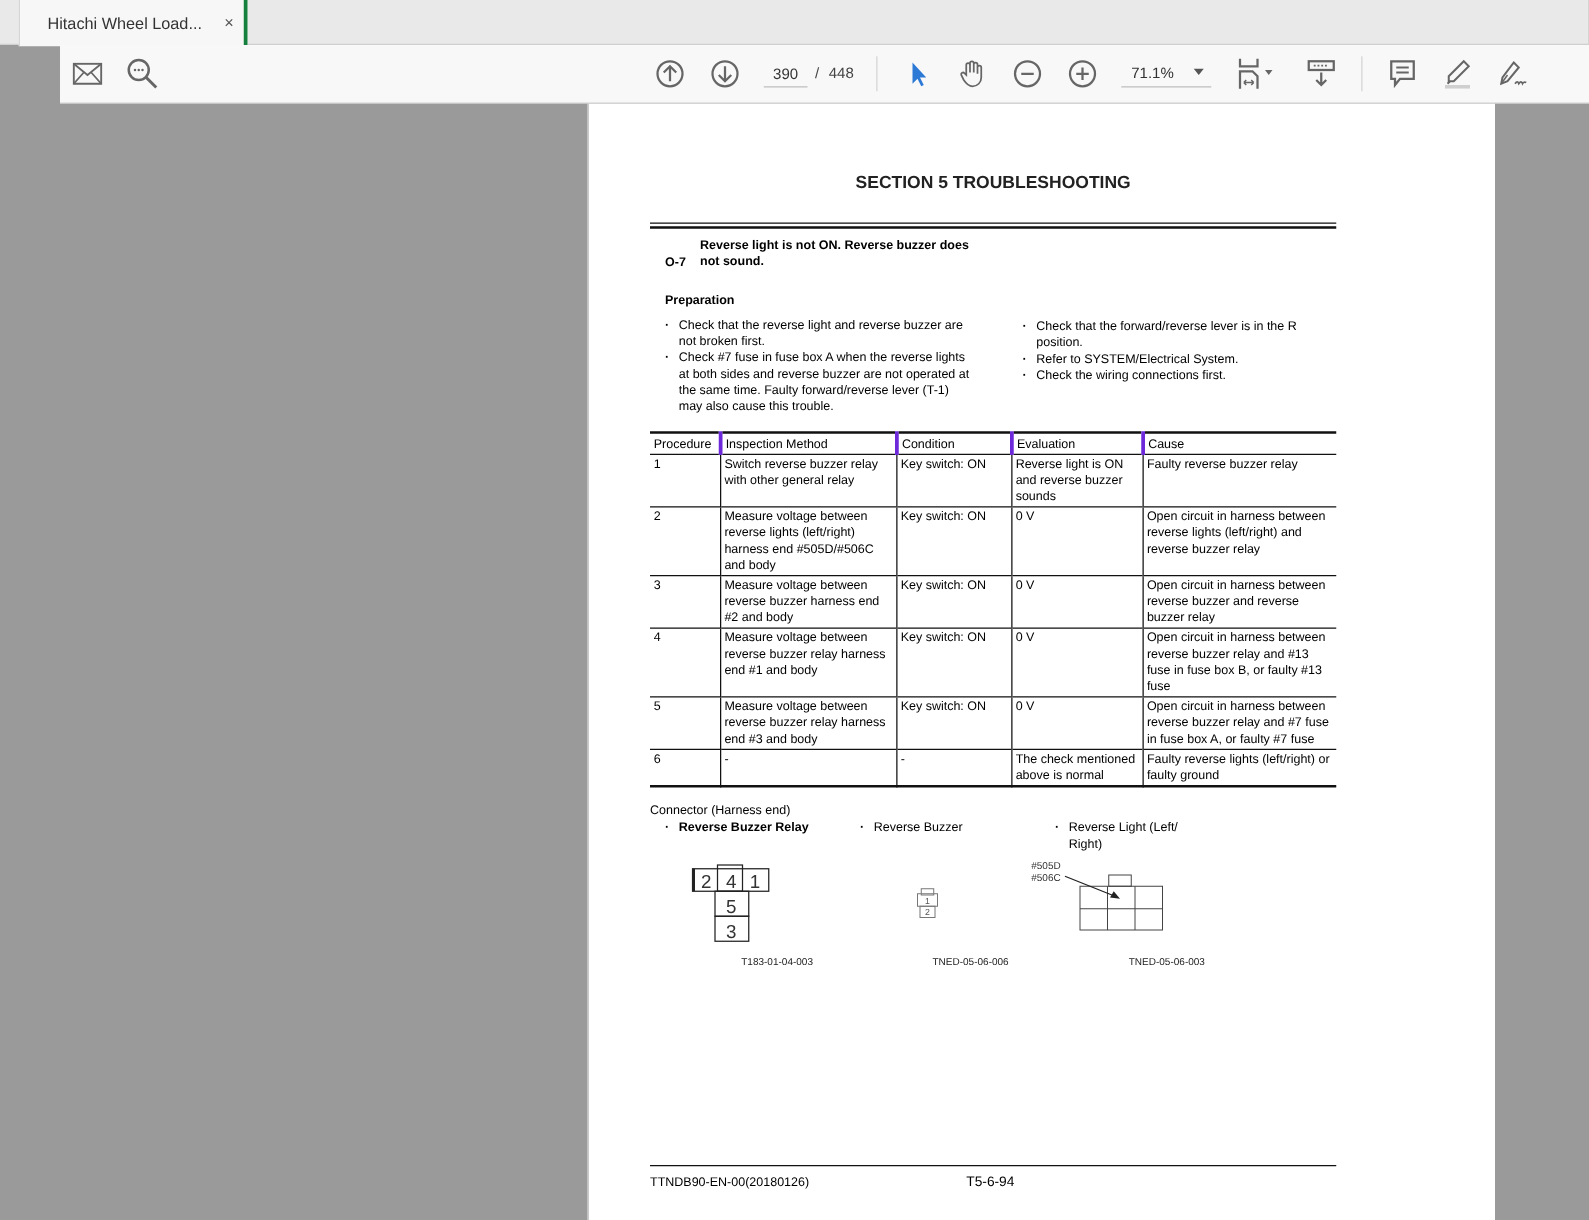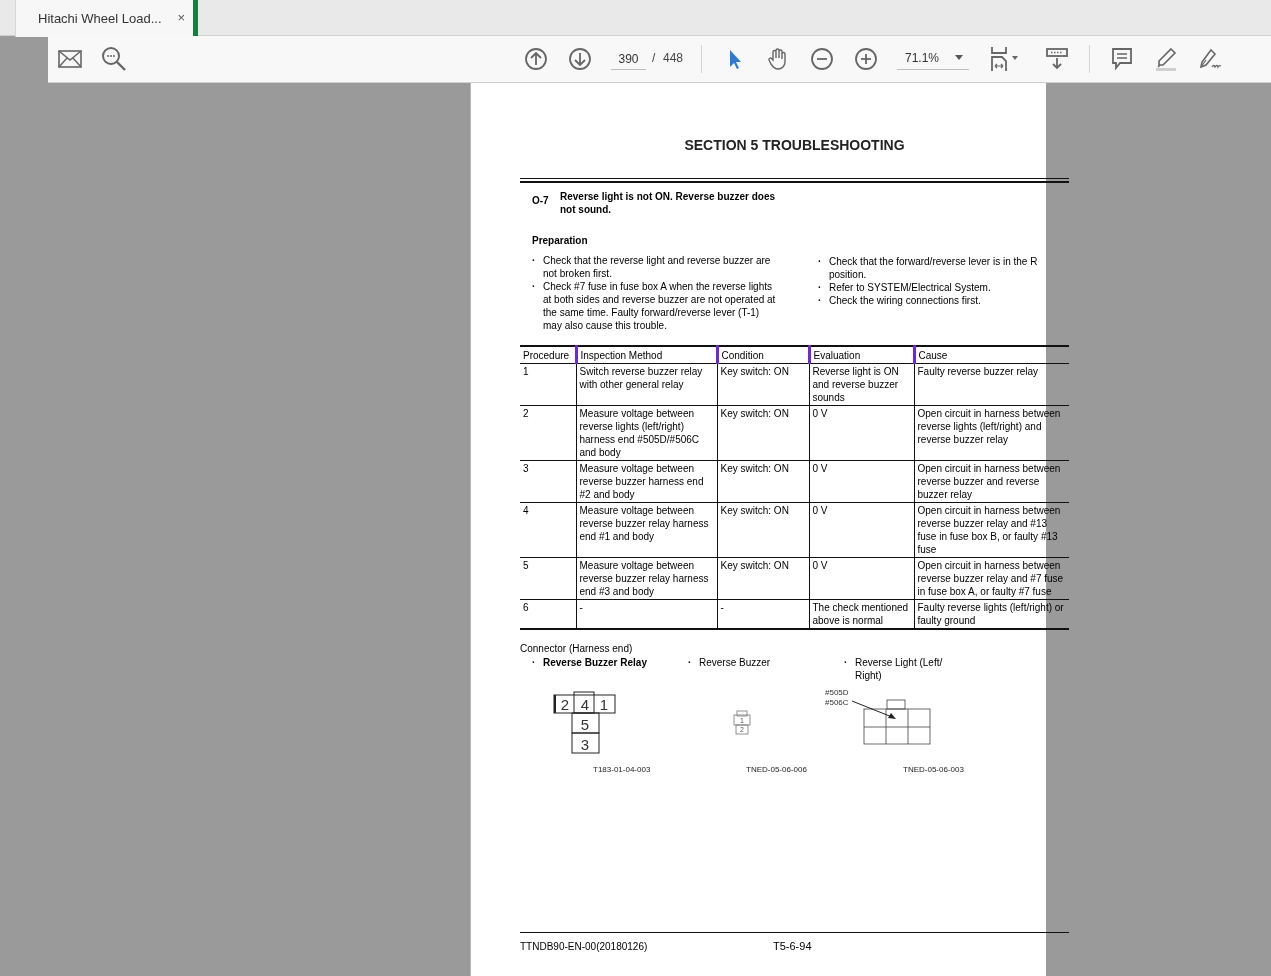--- a/index.html
+++ b/index.html
@@ -1,35 +1,35 @@
 <!DOCTYPE html>
 <html><head>
 <meta charset="utf-8">
 <style>
   * { box-sizing: border-box; margin: 0; padding: 0; }
   html, body { width: 1271px; height: 976px; overflow: hidden; background: #9a9a9a; font-family: "Liberation Sans", sans-serif; }
   .tabbar { position: absolute; left: 0; top: 0; width: 1271px; height: 36px; background: #e9e9e9; border-bottom: 1px solid #d0d0d0; }
-  .tab { position: absolute; left: 15px; top: 0; width: 183px; height: 37px; background: #f7f7f7; border-left: 1px solid #d6d6d6; border-right: 5px solid #15803d; display: flex; align-items: center; padding-left: 22px; }
+  .tab { position: absolute; left: 15px; top: 0; width: 183px; height: 37px; background: #f7f7f7; border-left: 1px solid #d6d6d6; border-right: 3px solid #15803d; display: flex; align-items: center; padding-left: 22px; }
   .tab-title { font-size: 13px; color: #333; white-space: nowrap; }
   .tab-close { position: absolute; right: 8px; top: 10px; font-size: 13px; color: #555; cursor: pointer; }
   .toolbar { position: absolute; left: 0; top: 36px; width: 1271px; height: 47px; background: #f8f8f8; border-bottom: 1px solid #cfcfcf; margin-left: 48px; }
   .tb-icon { position: absolute; top: 10px; width: 26px; height: 26px; display: flex; align-items: center; justify-content: center; cursor: pointer; }
   .tb-sep { position: absolute; top: 9px; width: 1px; height: 28px; background: #d4d4d4; }
   .page-input { position: absolute; left: 563px; top: 12px; width: 35px; height: 22px; border: none; border-bottom: 1px solid #bdbdbd; background: transparent; font-family: "Liberation Sans", sans-serif; font-size: 12px; color: #333; text-align: center; }
   .page-sep { position: absolute; left: 604px; top: 15px; font-size: 12px; color: #444; }
   .page-total { position: absolute; left: 615px; top: 15px; font-size: 12px; color: #444; }
   .zoom-box { position: absolute; left: 849px; top: 12px; width: 72px; height: 22px; border-bottom: 1px solid #bdbdbd; font-size: 12px; color: #333; padding-left: 8px; padding-top: 3px; cursor: pointer; }
   .zoom-caret { position: absolute; right: 6px; top: 7px; width: 0; height: 0; border-left: 4px solid transparent; border-right: 4px solid transparent; border-top: 5px solid #555; }
   .viewer { position: absolute; left: 0; top: 83px; width: 1271px; height: 893px; background: #9a9a9a; }
-  .page { position: absolute; left: 470px; top: 0; width: 576px; height: 893px; background: #fff; border-left: 1px solid #b8b8b8; }
+  .page { position: absolute; left: 470px; top: 0; width: 726px; height: 893px; background: #fff; border-left: 1px solid #b8b8b8; }
   .sec-title { position: absolute; left: 49px; top: 54px; width: 549px; text-align: center; font-weight: bold; font-size: 14px; color: #222; }
   .grp-title { position: absolute; left: 49px; top: 75px; width: 549px; text-align: center; font-weight: bold; font-size: 12px; color: #222; }
   .dbl-rule { position: absolute; left: 49px; top: 95px; width: 549px; height: 5px; border-top: 1px solid #111; border-bottom: 2px solid #111; }
   .problem { position: absolute; left: 61px; top: 107px; width: 260px; font-weight: bold; font-size: 10px; line-height: 13px; }
-  .problem .code { position: absolute; left: 0; top: 4px; }
+  .problem .code { position: absolute; left: 0; top: 14px; }
   .problem .txt { position: absolute; left: 28px; top: 0; width: 230px; }
   .prep-h { position: absolute; left: 61px; top: 152px; font-weight: bold; font-size: 10px; }
   .bullets { position: absolute; font-size: 10px; line-height: 13px; list-style: none; }
   .bullets li { position: relative; padding-left: 11px; }
   .bullets li::before { content: "·"; position: absolute; left: 0; top: 0; font-weight: bold; }
   table.ts { position: absolute; left: 49px; top: 262px; width: 549px; border-collapse: collapse; font-size: 10px; line-height: 13px; }
   table.ts { border-top: 2px solid #111; border-bottom: 2px solid #111; }
   table.ts th { font-weight: normal; text-align: left; padding: 2px 3px 1px 3px; border-bottom: 1px solid #111; border-left: 3px solid #6d28d9; vertical-align: top; }
   table.ts td { padding: 1px 3px 1px 3px; border-top: 1px solid #111; border-left: 1px solid #111; vertical-align: top; }
   table.ts th:first-child, table.ts td:first-child { border-left: none; }

